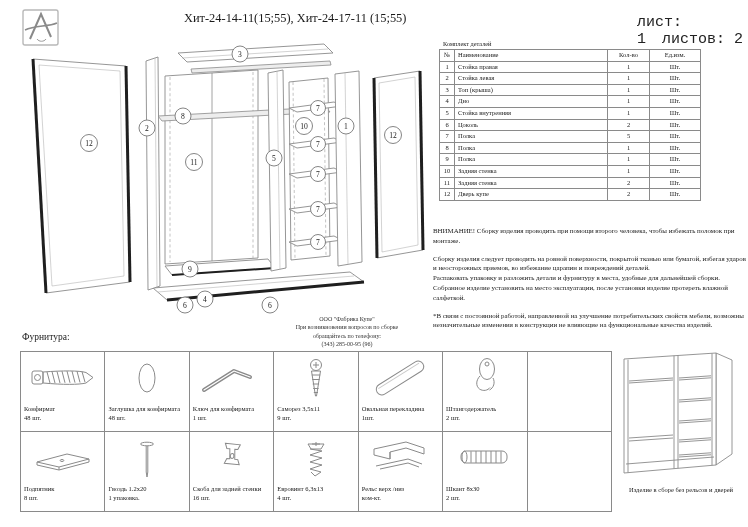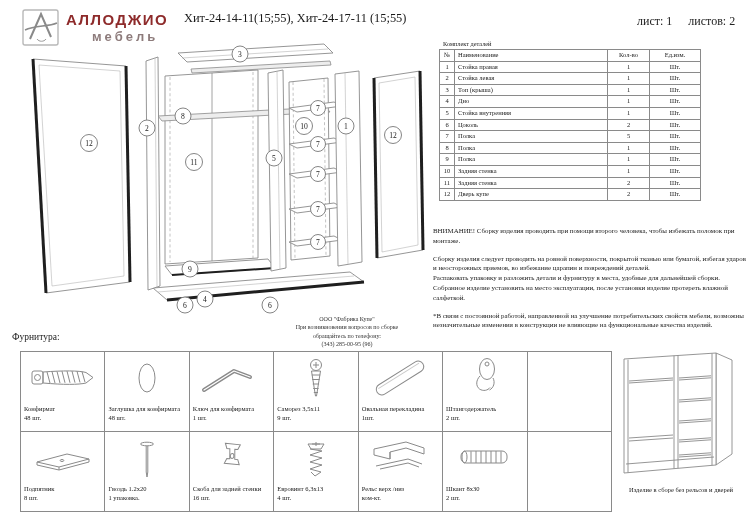--- a/index.html
+++ b/index.html
@@ -7,21 +7,21 @@
         font-family:"Liberation Serif",serif;color:#1a1a1a;}
   .abs{position:absolute;}
   svg{display:block;}
 
   
   .brand-name{font-family:"Liberation Sans",sans-serif;font-weight:bold;font-size:15px;
               letter-spacing:1.5px;color:#8e2b2b;}
   .brand-sub{font-family:"Liberation Sans",sans-serif;font-size:13px;letter-spacing:3px;
              color:#8d7b7b;margin-left:26px;margin-top:1px;font-weight:bold;}
   .title{font-size:12.4px;line-height:1.32;}
-  .sheet-info{font-family:Liberation Serif, serif;font-size:12px;color:#222;}
+  .sheet-info{font-family:Liberation Mono, monospace;font-size:15px;color:#222;}
   .sheet-pair + .sheet-pair{margin-left:16px;}
 
   
   .parts-caption{font-size:6.3px;}
   .parts-table{border-collapse:collapse;font-size:6.5px;}
   .parts-table th,.parts-table td{border:1px solid #8a8a8a;padding:1px 3px;font-weight:normal;
                                   height:8.6px;line-height:1;text-align:center;}
   .parts-table .name-col{text-align:left;}
 
   
@@ -56,24 +56,20 @@
 <div class="page">
 
   <div class="abs" style="left:20px;top:6px;width:42px;height:42px;">
     <svg width="42" height="42" viewBox="0 0 42 42">
       <rect x="3" y="4" width="35" height="35" rx="2" fill="none" stroke="#b8b8b8" stroke-width="1.4"></rect>
       <path d="M10,33 L21,8 L31,31" fill="none" stroke="#8a8a8a" stroke-width="2"></path>
       <path d="M5,24 C15,19 28,21 37,17" fill="none" stroke="#8a8a8a" stroke-width="1.4"></path>
       <path d="M17,33 C19,36 24,36 26,33" fill="none" stroke="#9a9a9a" stroke-width="1"></path>
     </svg>
   </div>
-  <div class="abs" style="left:66px;top:11px;">
-    <div class="brand-name">АЛЛОДЖИО</div>
-    <div class="brand-sub">мебель</div>
-  </div>
 
   <div class="abs title" style="left:184px;top:10px;width:360px;">
     <div>Хит-24-14-11(15;55), Хит-24-17-11 (15;55)</div>
   </div>
 
   <div class="abs sheet-info" style="left:637px;top:14px;">
     <span class="sheet-pair"><span>лист:</span> <span>1</span></span><span class="sheet-pair"><span>листов:</span> <span>2</span></span>
   </div>
 
   <div class="abs" style="left:12px;top:40px;">
@@ -302,21 +298,21 @@
     <p class="spaced">*В связи с постоянной работой, направленной на улучшение потребительских свойств мебели, возможны незначительные изменения в конструкции не влияющие на функциональные качества изделий.</p>
   </div>
 
   <div class="abs factory-note" style="left:252px;top:315px;">
     <div>ООО "Фабрика Купе"</div>
     <div>При возникновении вопросов по сборке</div>
     <div>обращайтесь по телефону:</div>
     <div>(343) 285-00-95 (96)</div>
   </div>
 
-  <div class="abs hw-section-label" style="left:12px;top:332px;">Фурнитура:</div>
+  <div class="abs hw-section-label" style="left:22px;top:332px;">Фурнитура:</div>
 
   <table class="abs hw-table" style="left:20px;top:351px;">
     <tbody>
         <tr>
       <td>
         <div class="hw-icon">
           <svg width="76" height="48" viewBox="0 0 76 48" class="hwicon">
             <rect x="7" y="17" width="11" height="13" rx="2"></rect>
                 <circle cx="12.5" cy="23.5" r="3"></circle>
             <path d="M18,18 C38,16.5 54,16.5 61,18.5 L68,23.5 L61,29 C54,30.8 38,30.8 18,29 Z"></path>

